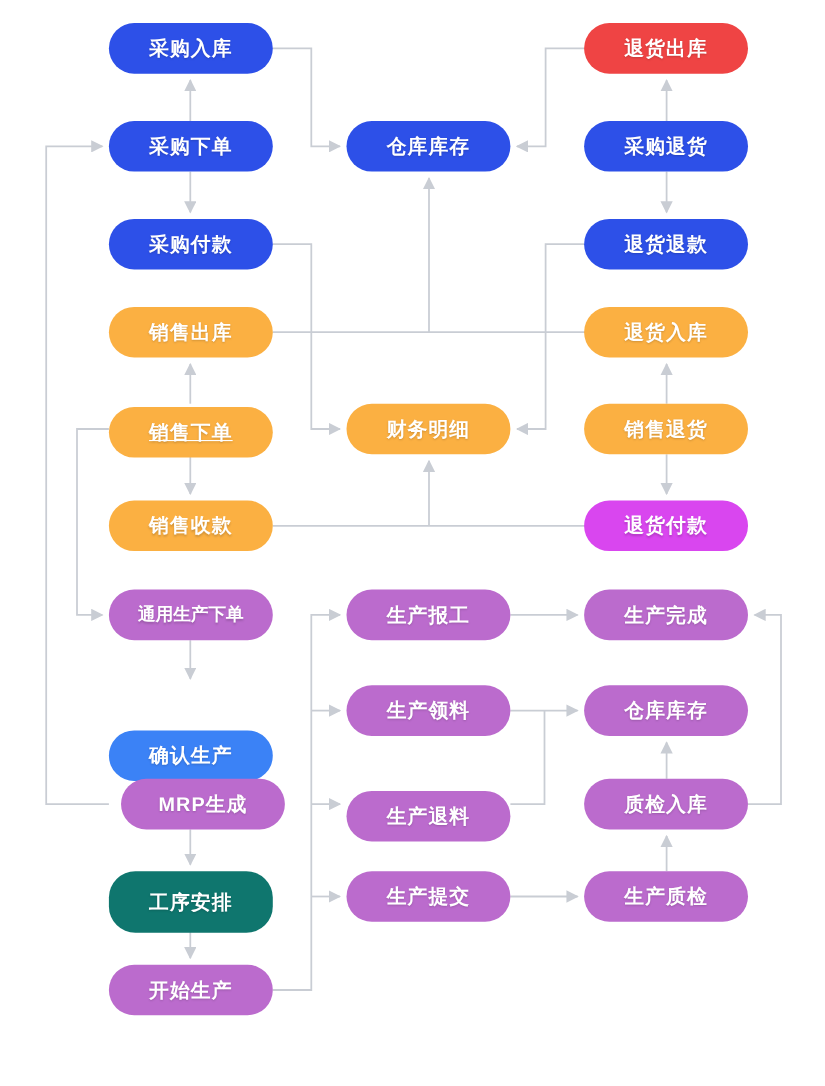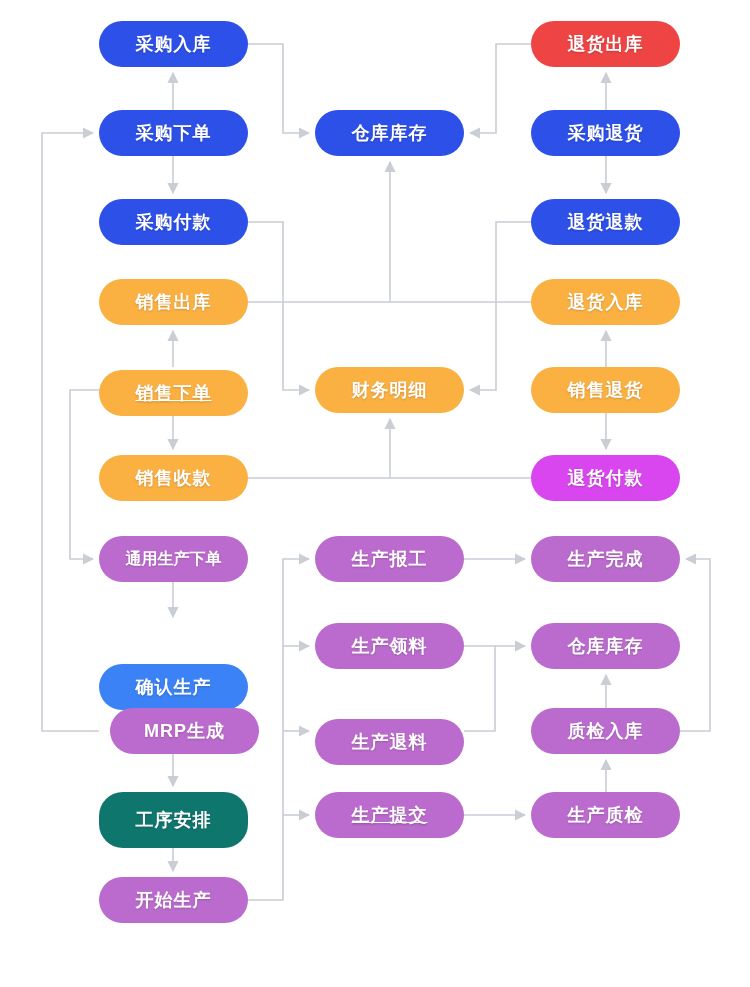--- a/index.html
+++ b/index.html
@@ -90,18 +90,18 @@
       <div class="node purple wide" style="left: 99px; top: 536px; width: 149px; height: 46px; background: rgb(187, 107, 205);">通用生产下单</div>
       <div class="node purple" style="left: 315px; top: 536px; width: 149px; height: 46px; background: rgb(187, 107, 205);">生产报工</div>
       <div class="node purple" style="left: 531px; top: 536px; width: 149px; height: 46px; background: rgb(187, 107, 205);">生产完成</div>
       <div class="node purple" style="left: 99px; top: 623px; width: 149px; height: 46px; background: #3b82f6; margin-top: 41px;">确认生产</div>
       <div class="node purple" style="left: 315px; top: 623px; width: 149px; height: 46px; background: rgb(187, 107, 205);">生产领料</div>
       <div class="node purple" style="left: 531px; top: 623px; width: 149px; height: 46px; background: rgb(187, 107, 205);">仓库库存</div>
       <div class="node purple" style="left: 110px; top: 708px; width: 149px; height: 46px; background: rgb(187, 107, 205);">MRP生成</div>
       <div class="node purple" style="left: 315px; top: 708px; width: 149px; height: 46px; background: rgb(187, 107, 205); margin-top: 11px;">生产退料</div>
       <div class="node purple" style="left: 531px; top: 708px; width: 149px; height: 46px; background: rgb(187, 107, 205);">质检入库</div>
       <div class="node purple" style="left: 99px; top: 792px; width: 149px; height: 56px; background: #0f766e;">工序安排</div>
-      <div class="node purple" style="left: 315px; top: 792px; width: 149px; height: 46px; background: rgb(187, 107, 205); text-decoration: underline;">生产提交</div>
+      <div class="node purple" style="left: 315px; top: 792px; width: 149px; height: 46px; background: rgb(187, 107, 205);">生产提交</div>
       <div class="node purple" style="left: 531px; top: 792px; width: 149px; height: 46px; background: rgb(187, 107, 205);">生产质检</div>
       <div class="node purple" style="left: 99px; top: 877px; width: 149px; height: 46px; background: rgb(187, 107, 205);">开始生产</div>
     </div>
 
 </div>
 
 </body></html>

